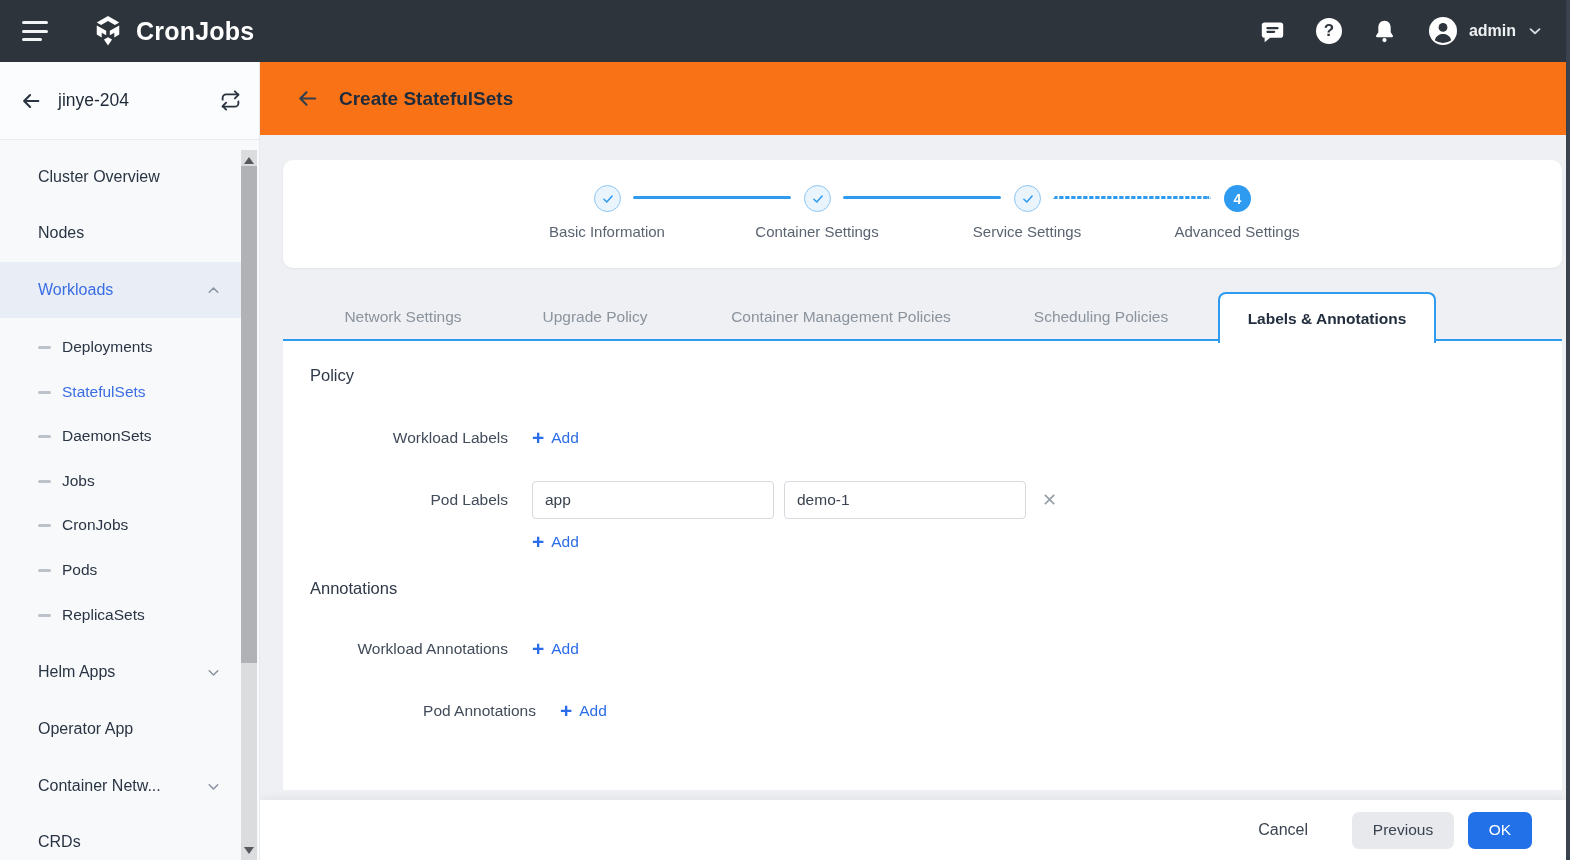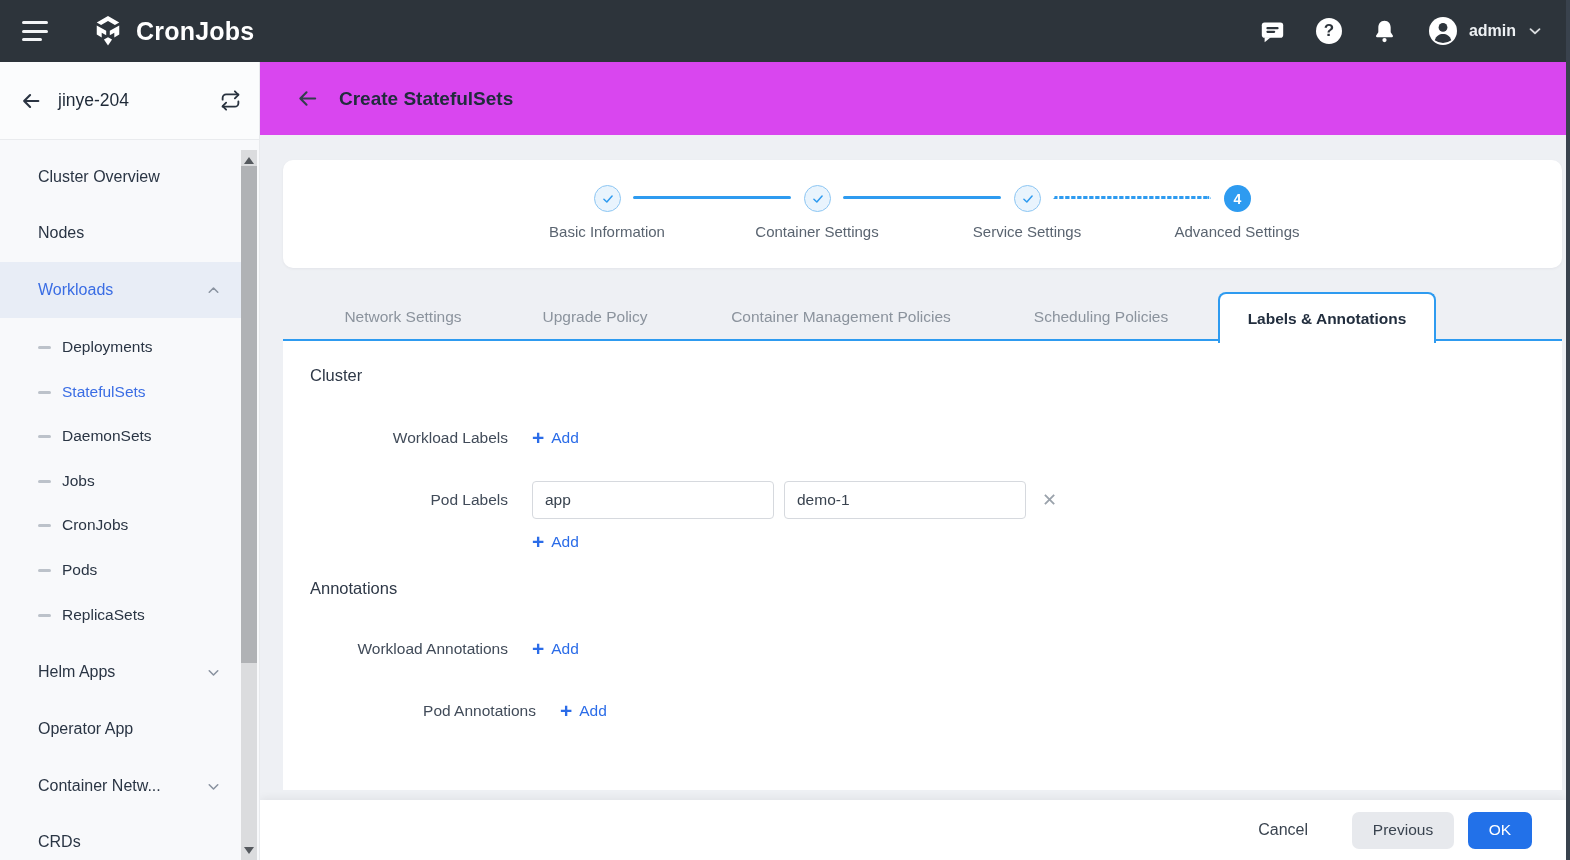--- a/index.html
+++ b/index.html
@@ -43,21 +43,21 @@
   .nav-chevron{position:absolute;left:205px;display:flex;}
   
   .sb-track{position:absolute;left:241px;top:88px;width:16px;height:710px;background:#dbdcde;z-index:25;}
   .sb-arrow{position:absolute;left:0;width:16px;height:16px;display:flex;align-items:center;justify-content:center;cursor:pointer;}
   .tri-up{width:0;height:0;border-left:5px solid transparent;border-right:5px solid transparent;border-bottom:7px solid #55595e;}
   .tri-down{width:0;height:0;border-left:5px solid transparent;border-right:5px solid transparent;border-top:7px solid #55595e;}
   .sb-thumb{position:absolute;left:0;top:16px;width:16px;height:497px;background:#b0b2b5;cursor:grab;}
 
   
   .main{position:absolute;left:260px;top:62px;width:1306px;height:798px;background:var(--c-page-bg);}
-  .main-header{position:absolute;left:0;top:0;width:1306px;height:73px;background:#d946ef;display:flex;align-items:center;padding-left:36px;}
+  .main-header{position:absolute;left:0;top:0;width:1306px;height:73px;background:#f97316;display:flex;align-items:center;padding-left:36px;}
   .page-title{font-size:19px;font-weight:600;color:#202c3c;margin-left:20px;}
 
   .stepper-card{position:absolute;left:23px;top:98px;width:1279px;height:108px;background:var(--c-card);border-radius:10px;box-shadow:0 1px 3px rgba(16,24,40,.05);}
   .step-circle{position:absolute;top:25px;width:27px;height:27px;border-radius:50%;display:flex;align-items:center;justify-content:center;cursor:pointer;}
   .step-done{background:var(--c-sky-light);border:1.5px solid var(--c-sky-border);}
   .step-current{background:var(--c-sky);color:#fff;font-size:14px;font-weight:600;}
   .step-label{position:absolute;top:63px;width:220px;text-align:center;font-size:15px;color:var(--c-text-muted);}
   .conn{position:absolute;top:36px;height:0;border-top:3px solid var(--c-sky);border-radius:2px;}
   .conn.dotted{border-top-style:dotted;}
 
@@ -273,21 +273,21 @@
     </div>
 
     <div class="tab" style="left:143px;">Network Settings</div>
     <div class="tab" style="left:335px;">Upgrade Policy</div>
     <div class="tab" style="left:581px;">Container Management Policies</div>
     <div class="tab" style="left:841px;">Scheduling Policies</div>
     <div class="tab-underline"></div>
     <div class="tab-active">Labels &amp; Annotations</div>
 
     <div class="content-card">
-      <div class="section-title" style="top:25px;">Cluster</div>
+      <div class="section-title" style="top:25px;">Policy</div>
 
       <div class="form-row" style="top:82px;height:30px;">
         <span class="form-label">Workload Labels</span>
         <span class="row-body">
           <span class="add-link">
             <span class="plus-glyph">+</span>
             <span>Add</span>
           </span>
         </span>
       </div>

